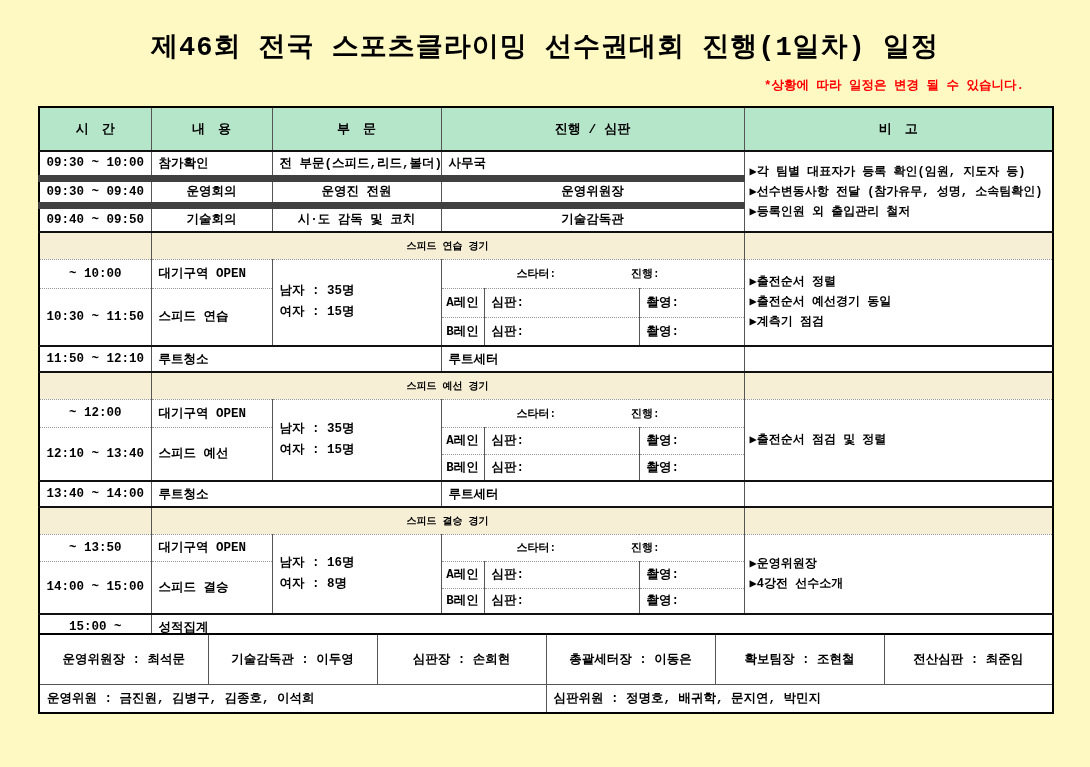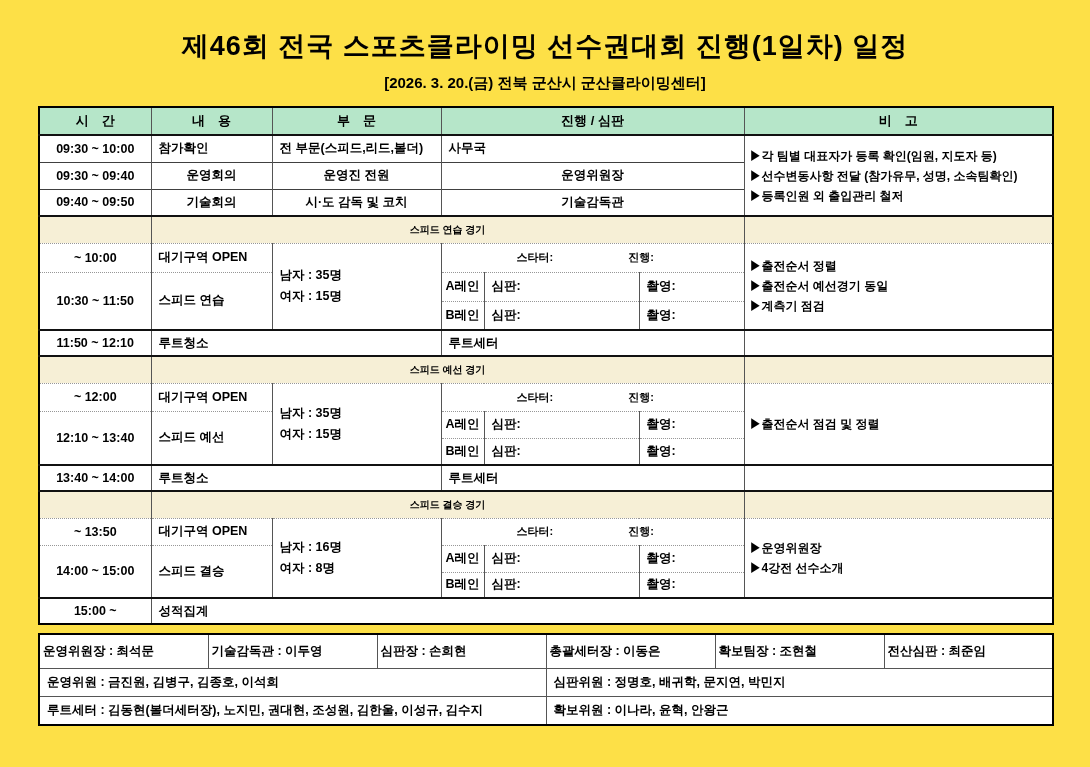--- a/index.html
+++ b/index.html
@@ -1,58 +1,58 @@
 <!DOCTYPE html>
 <html><head>
 <meta charset="utf-8">
 <style>
   html,body { margin:0; padding:0; background:#fff; }
   .page {
-    position:relative; width:1090px; height:767px; background:#fde047;
-    font-family:Liberation Sans, sans-serif; font-weight:bold; color:#000;
+    position:relative; width:1090px; height:767px; background:#fef9c3;
+    font-family:Liberation Mono, monospace; font-weight:bold; color:#000;
   }
   .title { position:absolute; top:28px; left:0; width:1090px; text-align:center;
            font-size:27px; letter-spacing:1px; }
   .subtitle { position:absolute; top:74px; left:0; width:1090px; text-align:center;
               font-size:15px; }
   .notice { position:absolute; top:77px; right:66px; font-size:12.5px; color:#ff0000; }
 
   table { border-collapse:collapse; table-layout:fixed; position:absolute; left:38px;
           background:#fff; }
   #main-table  { top:106px; width:1014px; }
   #staff-table { top:633px; width:1014px; }
   td { border-left:1px solid #555; border-right:1px solid #555;
        font-size:12.5px; font-weight:bold; padding:0 7px; overflow:hidden;
        white-space:nowrap; vertical-align:middle; }
   #main-table, #staff-table { border:2px solid #000; }
 
-  .th { background:#b6e6c9; text-align:center; font-size:13px; padding:4px; }
+  .th { background:#b6e6c9; text-align:center; font-size:13px; padding:12px; }
   .banner-row td { background:#f6efd6; }
   .banner-cell { text-align:center; font-size:10px; }
   .c   { text-align:center; padding:0 2px; }
   .sep-thick td { border-top:2px solid #111; }
-  .sep-solid td { border-top:1px solid #404040;text-align:center; }
+  .sep-solid td { border-top:7px solid #404040;text-align:center; }
   .sep-dot   td { border-top:1px dotted #979797; }
   .h26{height:26px}.h27{height:27px}.h28{height:28px}.h29{height:29px}
 
   .notes { padding:0 5px; font-size:12px; }
   .notes div { line-height:20px; }
   .two-line div { line-height:21px; }
   .starter { display:flex; gap:75px; padding-left:68px; font-size:11px; }
 
-  .oc { padding:8px 3px;margin-left:16px; }
+  .oc { text-align:center; padding:16px 3px;margin-left:16px; }
   #staff-table td { border-top:1px solid #555; }
   #staff-table tr:first-child td { border-top:none; }
 </style>
 </head>
 <body>
 
 <div class="page">
   <div class="title">제46회 전국 스포츠클라이밍 선수권대회 진행(1일차) 일정</div>
-  <div class="subtitle">[2026. 3. 20.(금) 전북 군산시 군산클라이밍센터]</div>
+  <div class="notice">*상황에 따라 일정은 변경 될 수 있습니다.</div>
 
   <table id="main-table">
     <colgroup>
       <col style="width:112px">
         <col style="width:121px">
         <col style="width:169px">
       <col style="width:43px">
         <col style="width:155px">
         <col style="width:105px">
       <col style="width:309px">
@@ -230,19 +230,15 @@
       <td class="oc">기술감독관 : 이두영</td>
       <td class="oc">심판장 : 손희현</td>
       <td class="oc">총괄세터장 : 이동은</td>
       <td class="oc">확보팀장 : 조현철</td>
       <td class="oc">전산심판 : 최준임</td>
     </tr>
     <tr class="h28">
       <td colspan="3">운영위원 : 금진원, 김병구, 김종호, 이석희</td>
       <td colspan="3">심판위원 : 정명호, 배귀학, 문지연, 박민지</td>
     </tr>
-    <tr class="h28">
-      <td colspan="3">루트세터 : 김동현(볼더세터장), 노지민, 권대현, 조성원, 김한울, 이성규, 김수지</td>
-      <td colspan="3">확보위원 : 이나라, 윤혁, 안왕근</td>
-    </tr>
   </tbody>
     </table>
 </div>
 
 </body></html>

